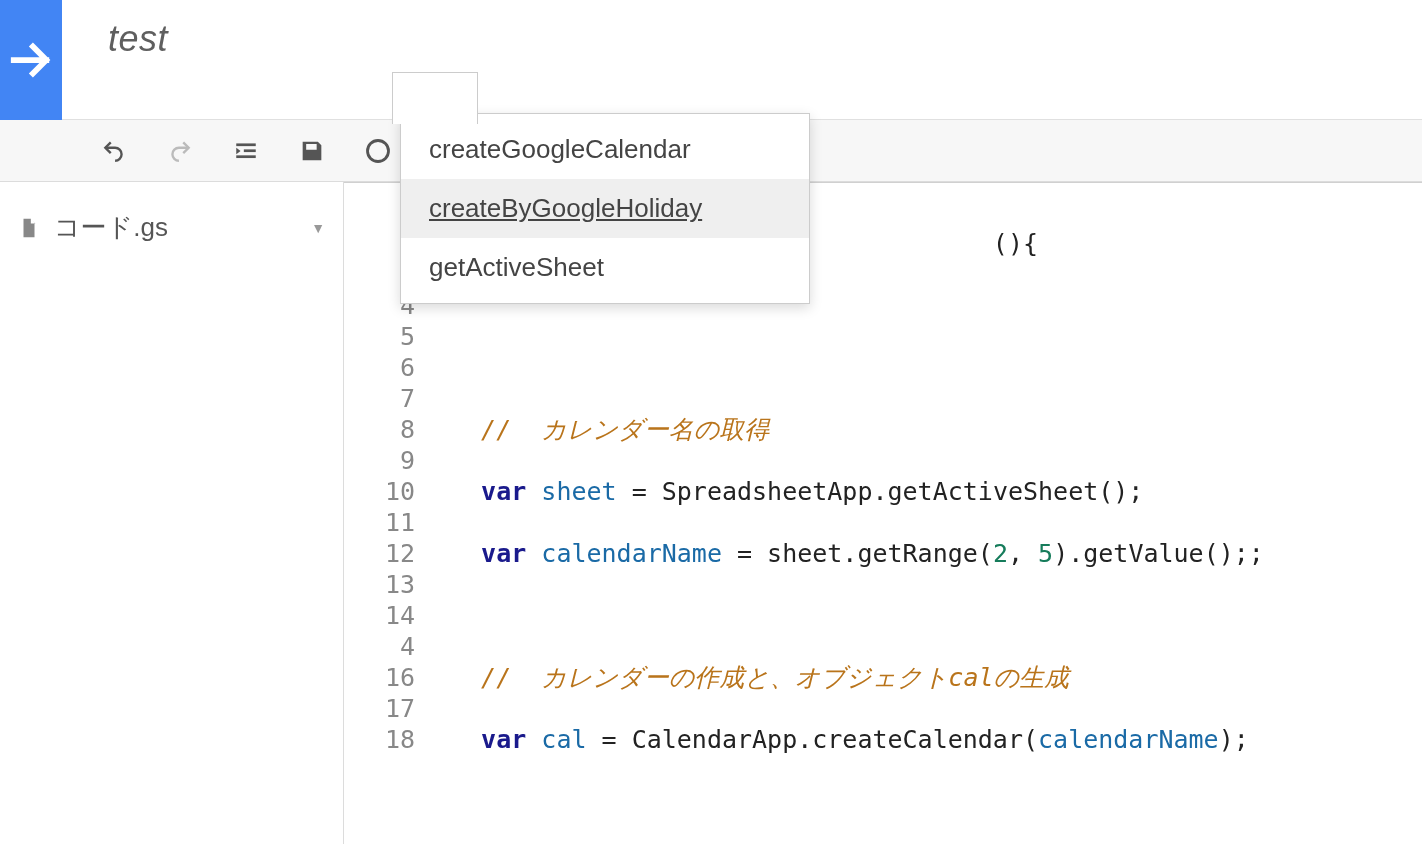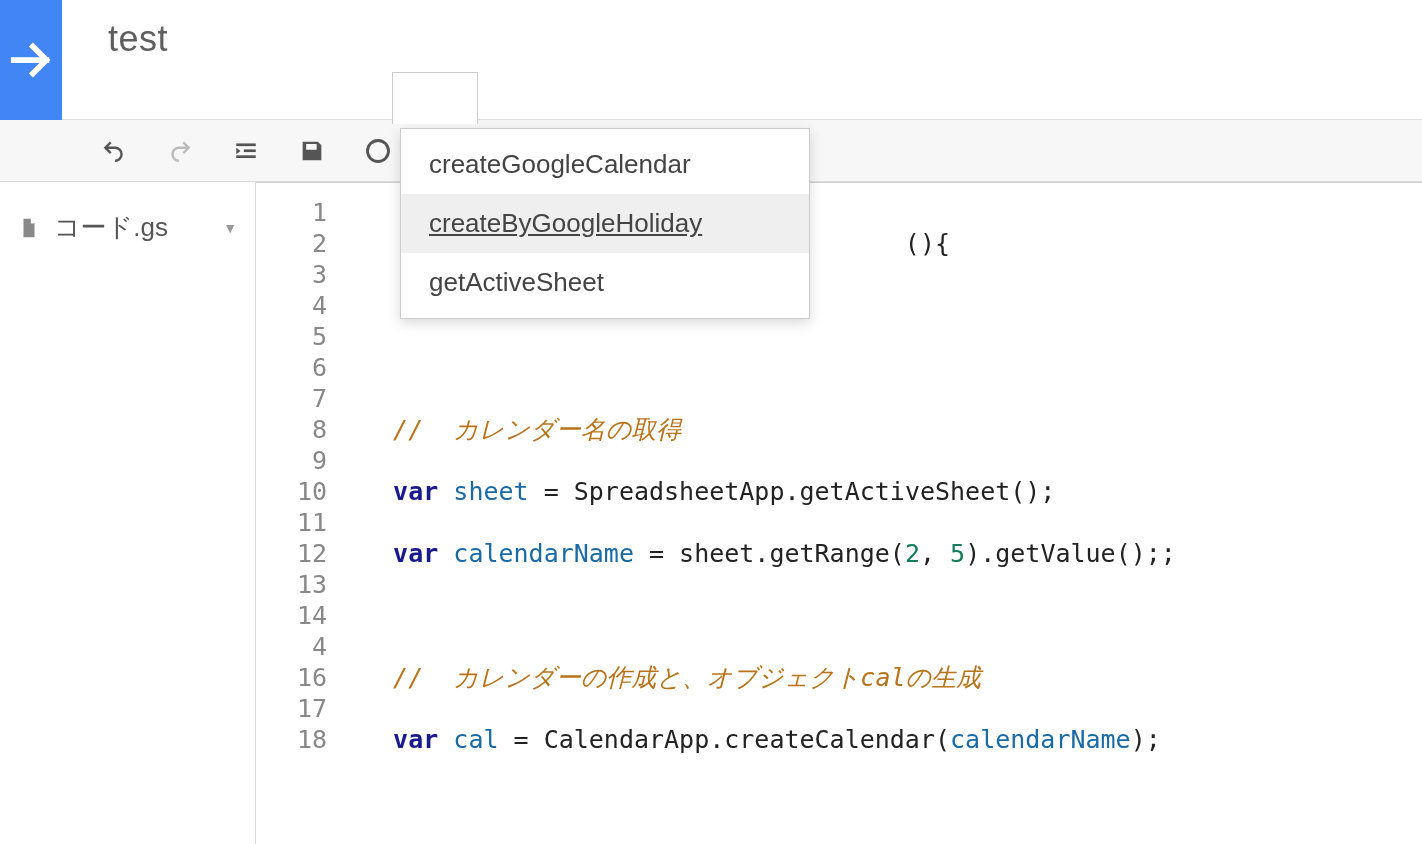--- a/index.html
+++ b/index.html
@@ -71,21 +71,21 @@
   color: #555;
 }
 .tool-icon.disabled { color: #bbb; }
 
 
 .main {
   display: flex;
   height: calc(100% - 182px);
 }
 .sidebar {
-  width: 256px;
+  width: 344px;
   border-right: 1px solid #dcdcdc;
   background: #fff;
   padding-top: 18px;
 }
 .file-item {
   display: flex;
   align-items: center;
   padding: 10px 18px;
   font-size: 26px;
   color: #555;
@@ -137,21 +137,21 @@
 
 .tok-kw { color: #1a1a8c; font-weight: 700; }
 .tok-comment { color: #b9741b; font-style: italic; }
 .tok-ident { color: #1a6aa6; }
 .tok-num { color: #167c5b; }
 .tok-plain { color: #222; }
 
 
 .dropdown {
   position: absolute;
-  top: 128px;
+  top: 113px;
   left: 400px;
   width: 410px;
   background: #fff;
   border: 1px solid #ccc;
   box-shadow: 0 4px 12px rgba(0,0,0,0.15);
   z-index: 100;
   padding: 6px 0;
 }
 .dropdown-item {
   padding: 14px 28px;
@@ -160,20 +160,21 @@
   cursor: pointer;
 }
 .dropdown-item.highlight {
   background: #efefef;
   text-decoration: underline;
 }
 
 
 .top-wrap {
   position: relative;
+  font-style: italic;
 }
 .menu-outline {
   position: absolute;
   top: 72px;
   left: 392px;
   width: 86px;
   height: 52px;
   border: 1px solid #ccc;
   border-bottom: none;
   background: #fff;

